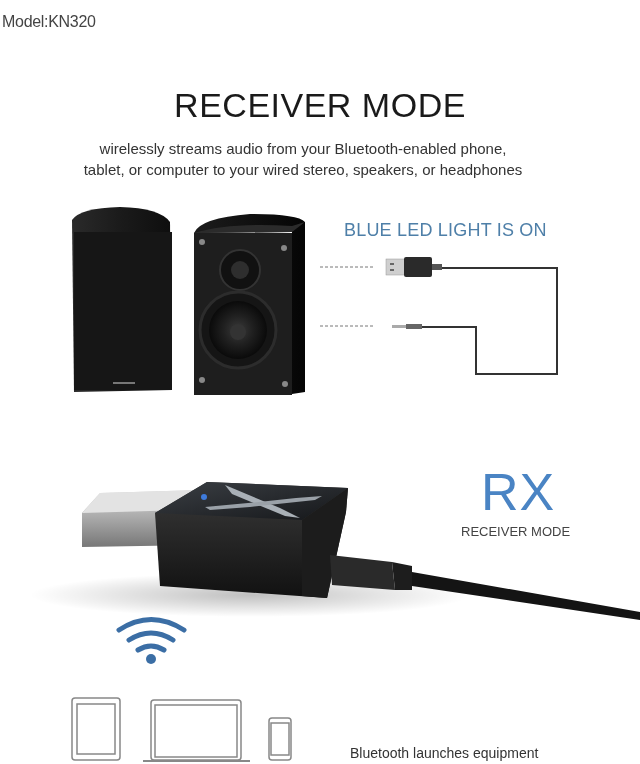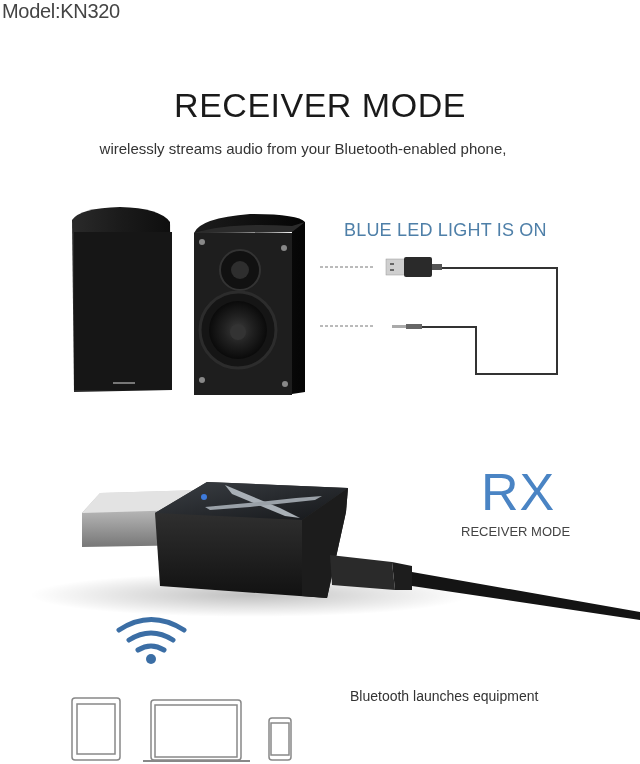--- a/index.html
+++ b/index.html
@@ -1,33 +1,34 @@
 <!DOCTYPE html>
 <html><head>
   <meta charset="utf-8">
   <style>
     html, body { margin:0; padding:0; }
     body { width:640px; height:764px; background:#ffffff; position:relative; overflow:hidden; font-family:"Liberation Sans", sans-serif; }
     .abs { position:absolute; }
-    #model { left:2px; top:0px; font-size:20px; color:#444; letter-spacing:-0.3px; }
+    #model { left:2px; top:13px; font-size:16px; color:#444; letter-spacing:-0.3px; }
     #title { left:0; width:640px; top:86px; text-align:center; font-size:34px; color:#1a1a1a; letter-spacing:0.5px; font-weight:normal; }
     #subtitle { left:0; width:606px; top:138px; text-align:center; font-size:15px; line-height:21px; color:#333; }
     #led-label { left:344px; top:220px; font-size:18px; color:#4e7fa8; letter-spacing:0.2px;text-align:right; }
     #rx { left:481px; top:462px; font-size:52px; color:#4a84c4; letter-spacing:1px; }
     #rx-sub { left:461px; top:524px; font-size:13px; color:#444; }
-    #bt-caption { left:350px; top:688px; font-size:14px; color:#333; }
+    #bt-caption { left:350px; top:745px; font-size:14px; color:#333; }
     svg { position:absolute; left:0; top:0; }
   </style>
 </head>
 <body>
 
 <div id="model" class="abs">Model:KN320</div>
 <div id="title" class="abs">RECEIVER MODE</div>
 <div id="subtitle" class="abs">
   <div>wirelessly streams audio from your Bluetooth-enabled phone,</div>
+  <div>tablet, or computer to your wired stereo, speakers, or headphones</div>
 </div>
 
 <svg width="640" height="764">
   <defs>
     <linearGradient id="spkL" x1="0" x2="1" y1="0" y2="0">
       <stop offset="0" stop-color="#2a2a2a"></stop>
         <stop offset="0.5" stop-color="#1a1a1a"></stop>
         <stop offset="1" stop-color="#0e0e0e"></stop>
     </linearGradient>
     <linearGradient id="spkSide" x1="0" x2="1">

